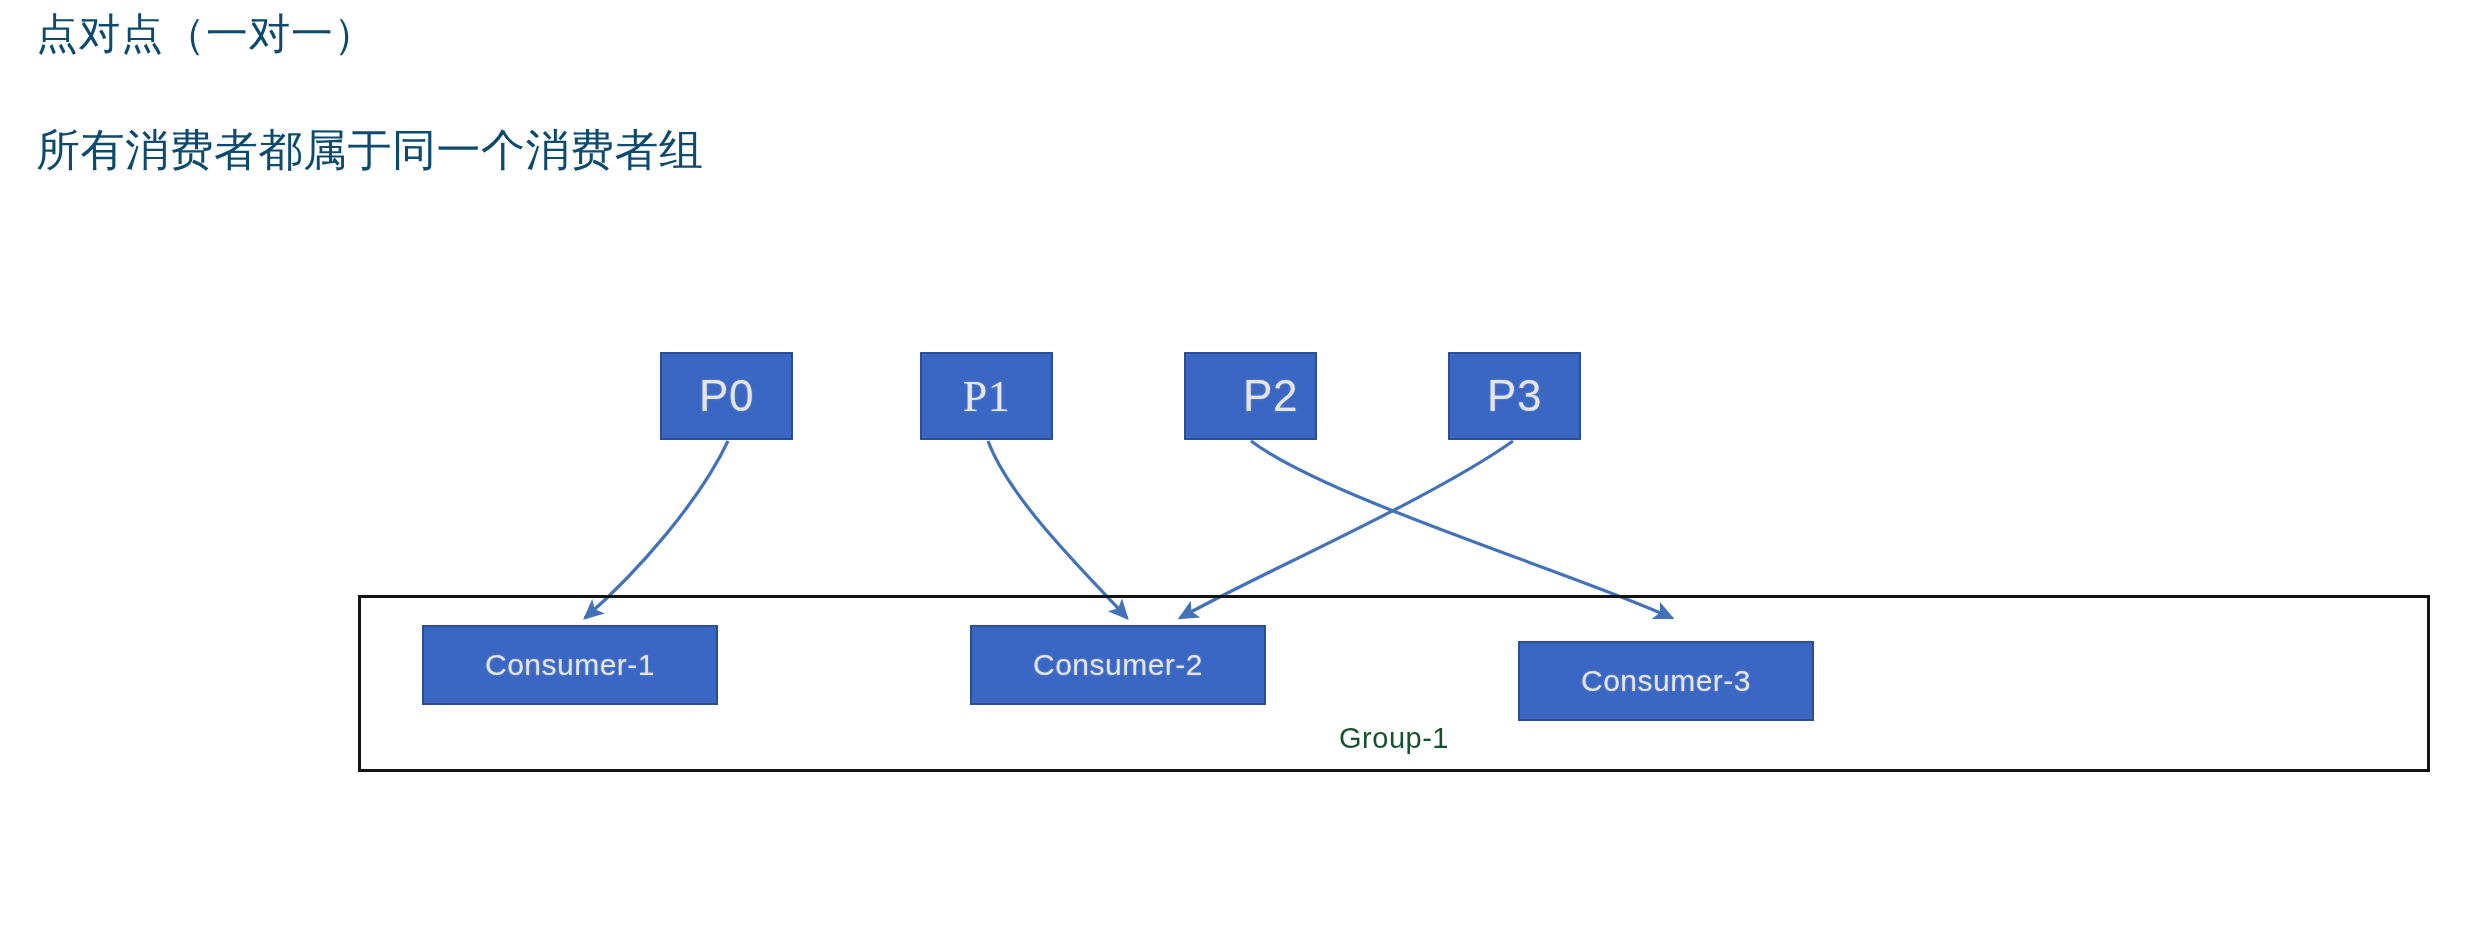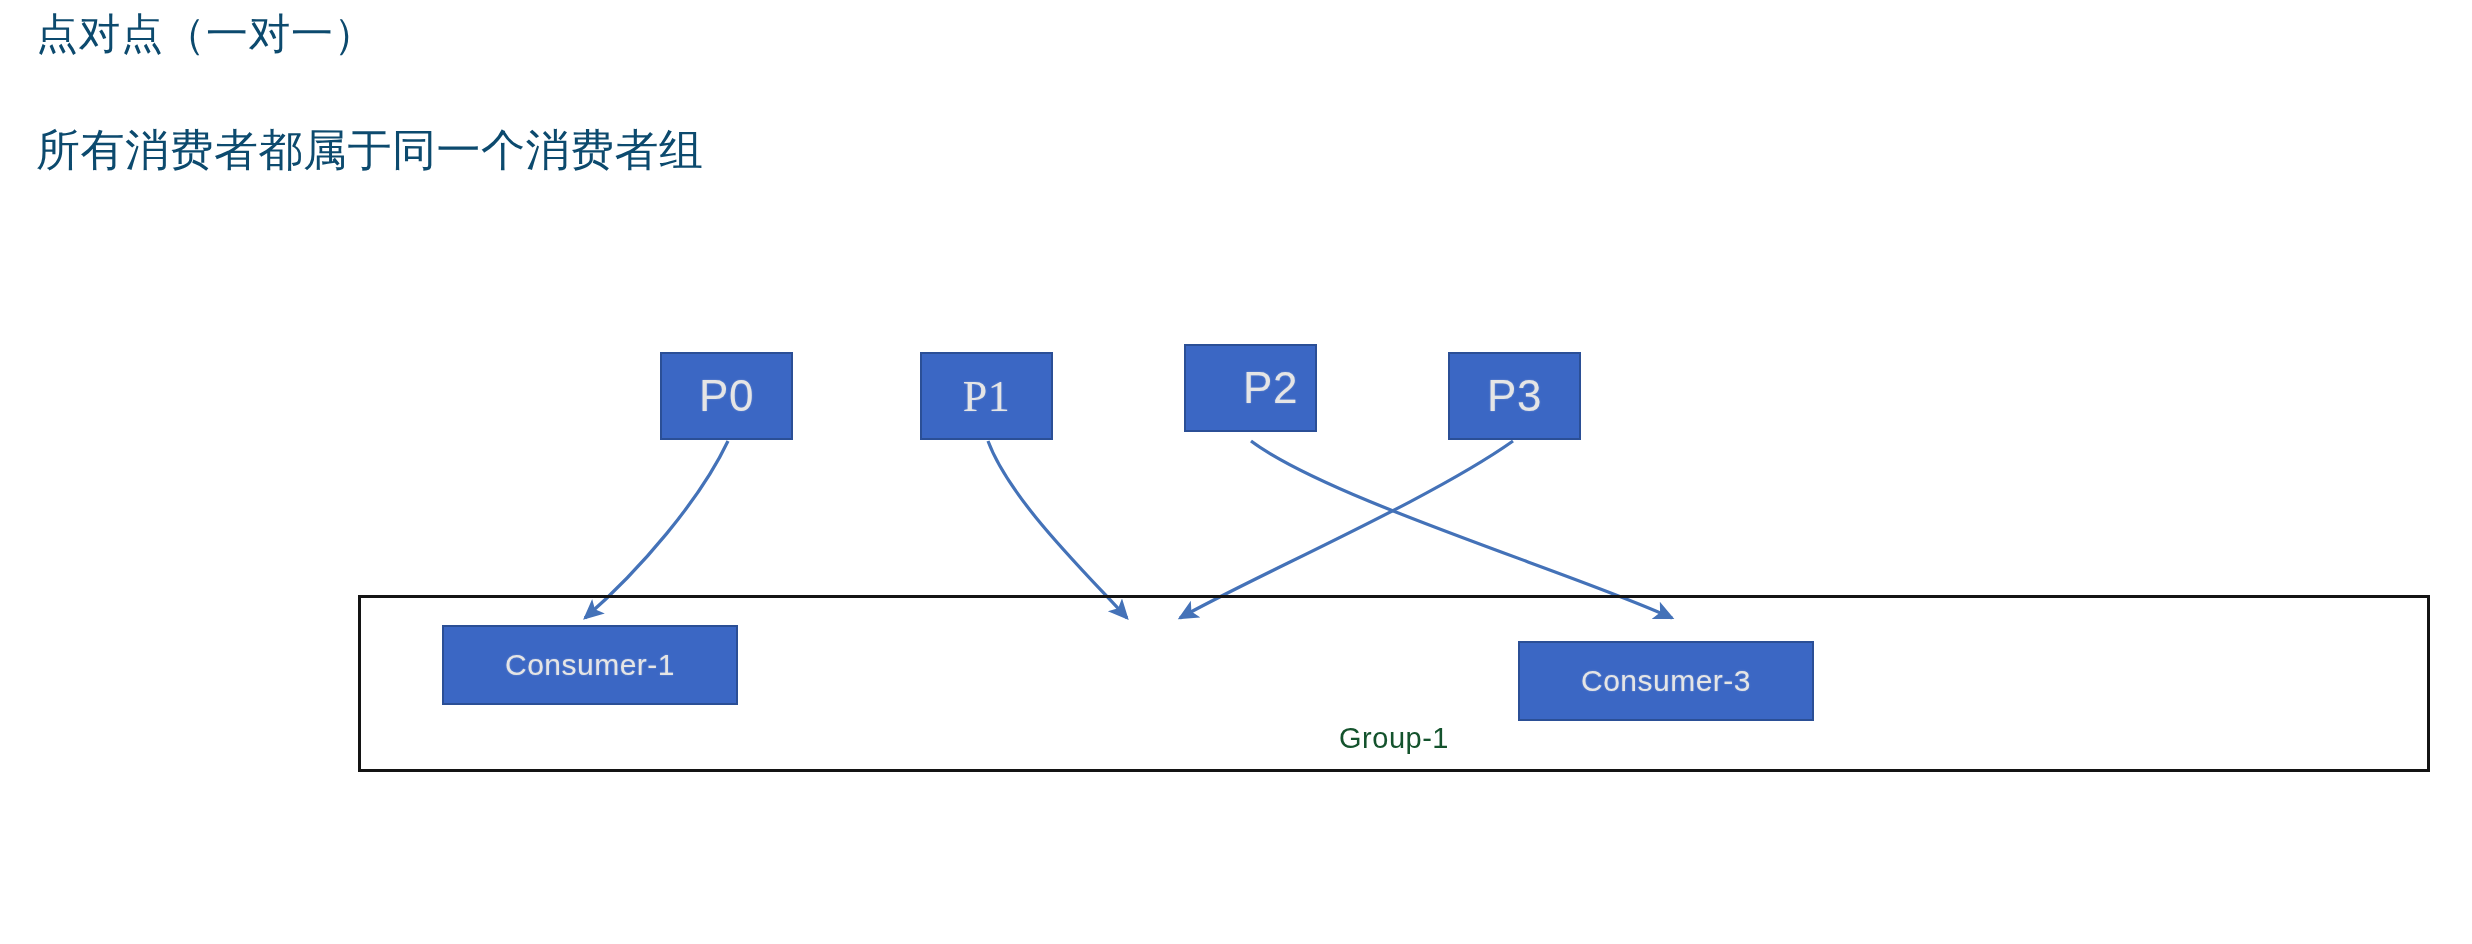--- a/index.html
+++ b/index.html
@@ -97,24 +97,24 @@
     font-size: 44px;
   }
   .consumer {
     width: 296px;
     height: 80px;
     font-size: 30px;
   }
 
   #node-p0 { left: 660px;  top: 352px; }
   #node-p1 { left: 920px;  top: 352px; font-family: Liberation Serif, serif; }
-  #node-p2 { left: 1184px; top: 344px; padding-left: 40px; }
+  #node-p2 { left: 1184px; top: 352px; padding-left: 40px; }
   #node-p3 { left: 1448px; top: 352px; justify-content: center; }
 
-  #node-c1 { left: 422px;  top: 625px; margin-left: 20px; }
+  #node-c1 { left: 422px;  top: 625px; }
   #node-c2 { left: 970px;  top: 625px; }
   #node-c3 { left: 1518px; top: 641px; }
 </style>
 </head>
 <body>
 
 <div id="stage">
 
   <div class="heading" id="heading-title">点对点（一对一）</div>
 
@@ -147,19 +147,22 @@
   </div>
   <div class="node partition" id="node-p3">
     <span>P3</span>
   </div>
 
   <div id="group-box"></div>
 
   <div class="node consumer" id="node-c1">
     <span>Consumer-1</span>
   </div>
+  <div class="node consumer" id="node-c2">
+    <span>Consumer-2</span>
+  </div>
   <div class="node consumer" id="node-c3">
     <span>Consumer-3</span>
   </div>
 
   <div id="group-label">Group-1</div>
 
 </div>
 
 </body></html>

